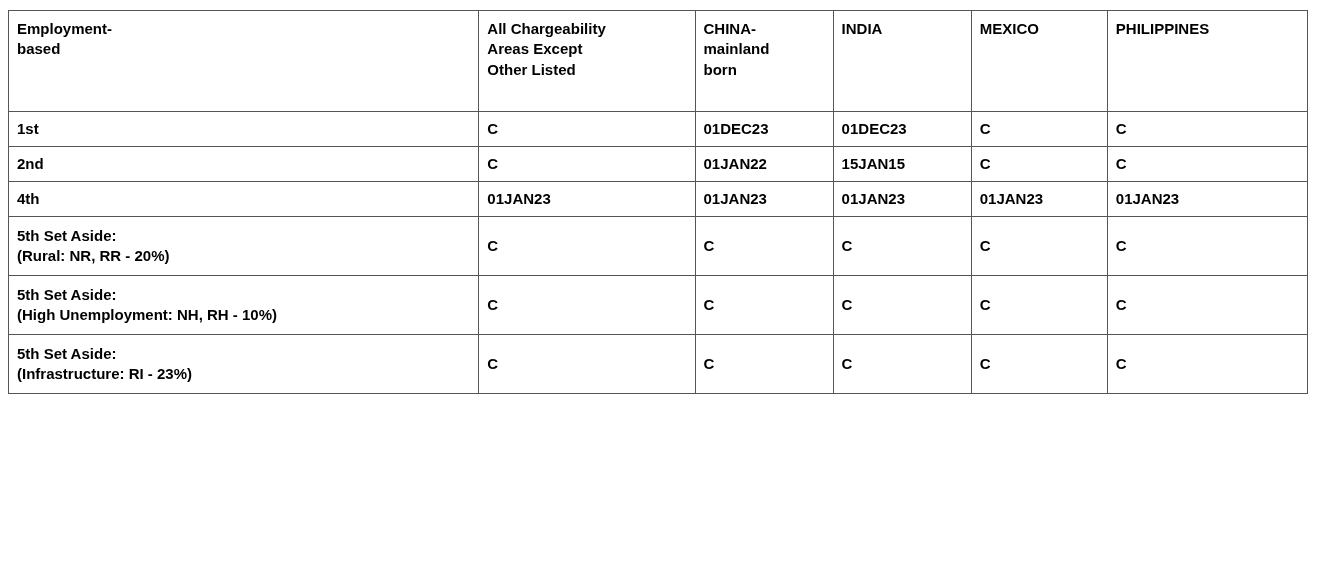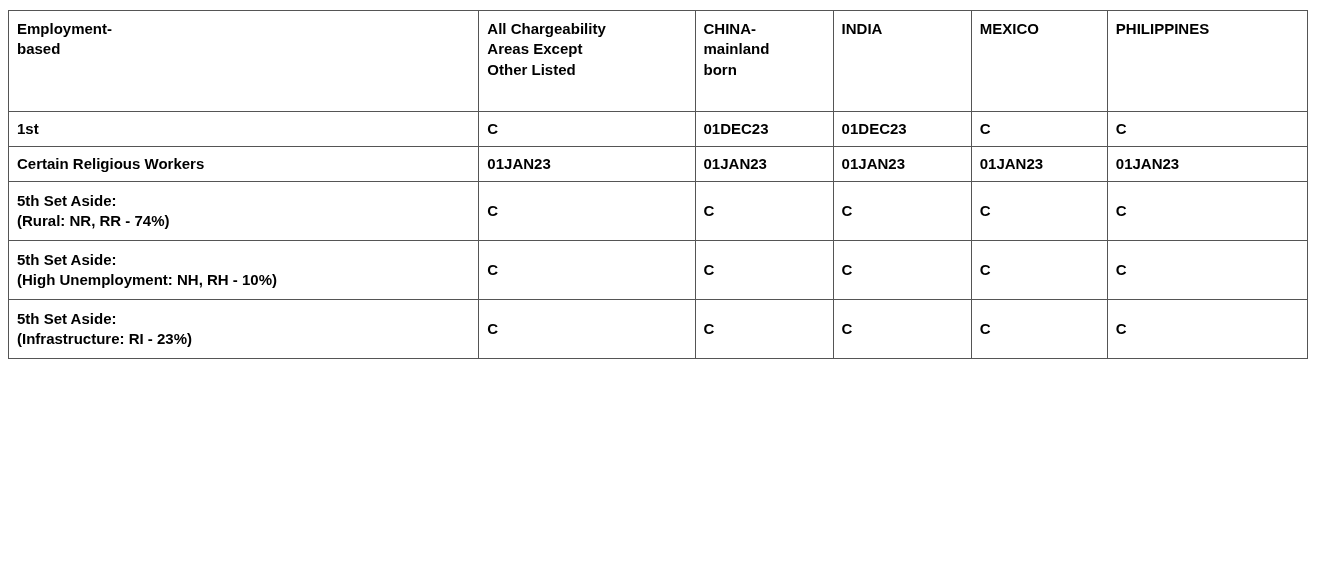--- a/index.html
+++ b/index.html
@@ -105,32 +105,42 @@
             <span class="cat-line1">1st</span>
           </td>
           <td>C</td>
           <td>01DEC23</td>
           <td>01DEC23</td>
           <td>C</td>
           <td>C</td>
         </tr>
         <tr class="row-single">
           <td>
-            <span class="cat-line1">Certain Religious Workers</span>
+            <span class="cat-line1">2nd</span>
+          </td>
+          <td>C</td>
+          <td>01JAN22</td>
+          <td>15JAN15</td>
+          <td>C</td>
+          <td>C</td>
+        </tr>
+        <tr class="row-single">
+          <td>
+            <span class="cat-line1">4th</span>
           </td>
           <td>01JAN23</td>
           <td>01JAN23</td>
           <td>01JAN23</td>
           <td>01JAN23</td>
           <td>01JAN23</td>
         </tr>
         <tr class="row-double">
           <td>
             <span class="cat-line1">5th Set Aside:</span>
-            <span class="cat-line2">(Rural: NR, RR - 74%)</span>
+            <span class="cat-line2">(Rural: NR, RR - 20%)</span>
           </td>
           <td>C</td>
           <td>C</td>
           <td>C</td>
           <td>C</td>
           <td>C</td>
         </tr>
         <tr class="row-double">
           <td>
             <span class="cat-line1">5th Set Aside:</span>

